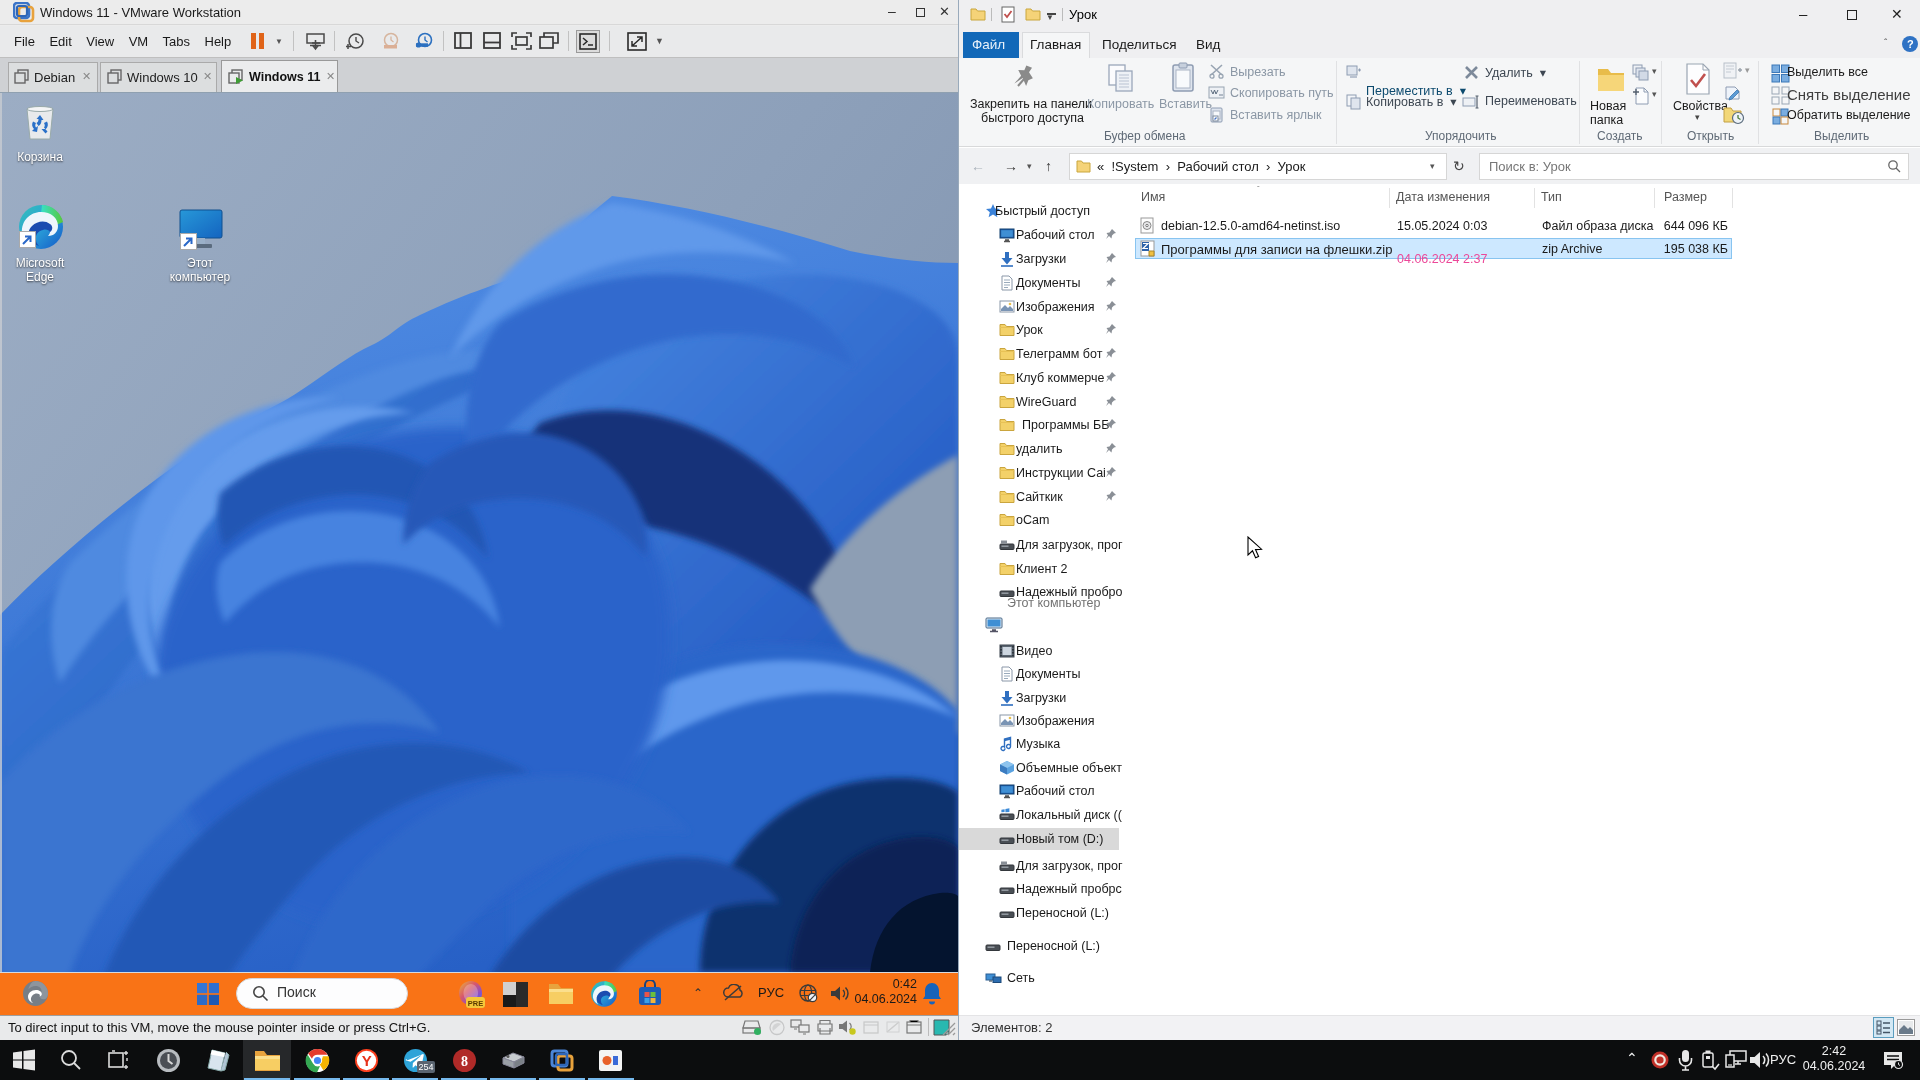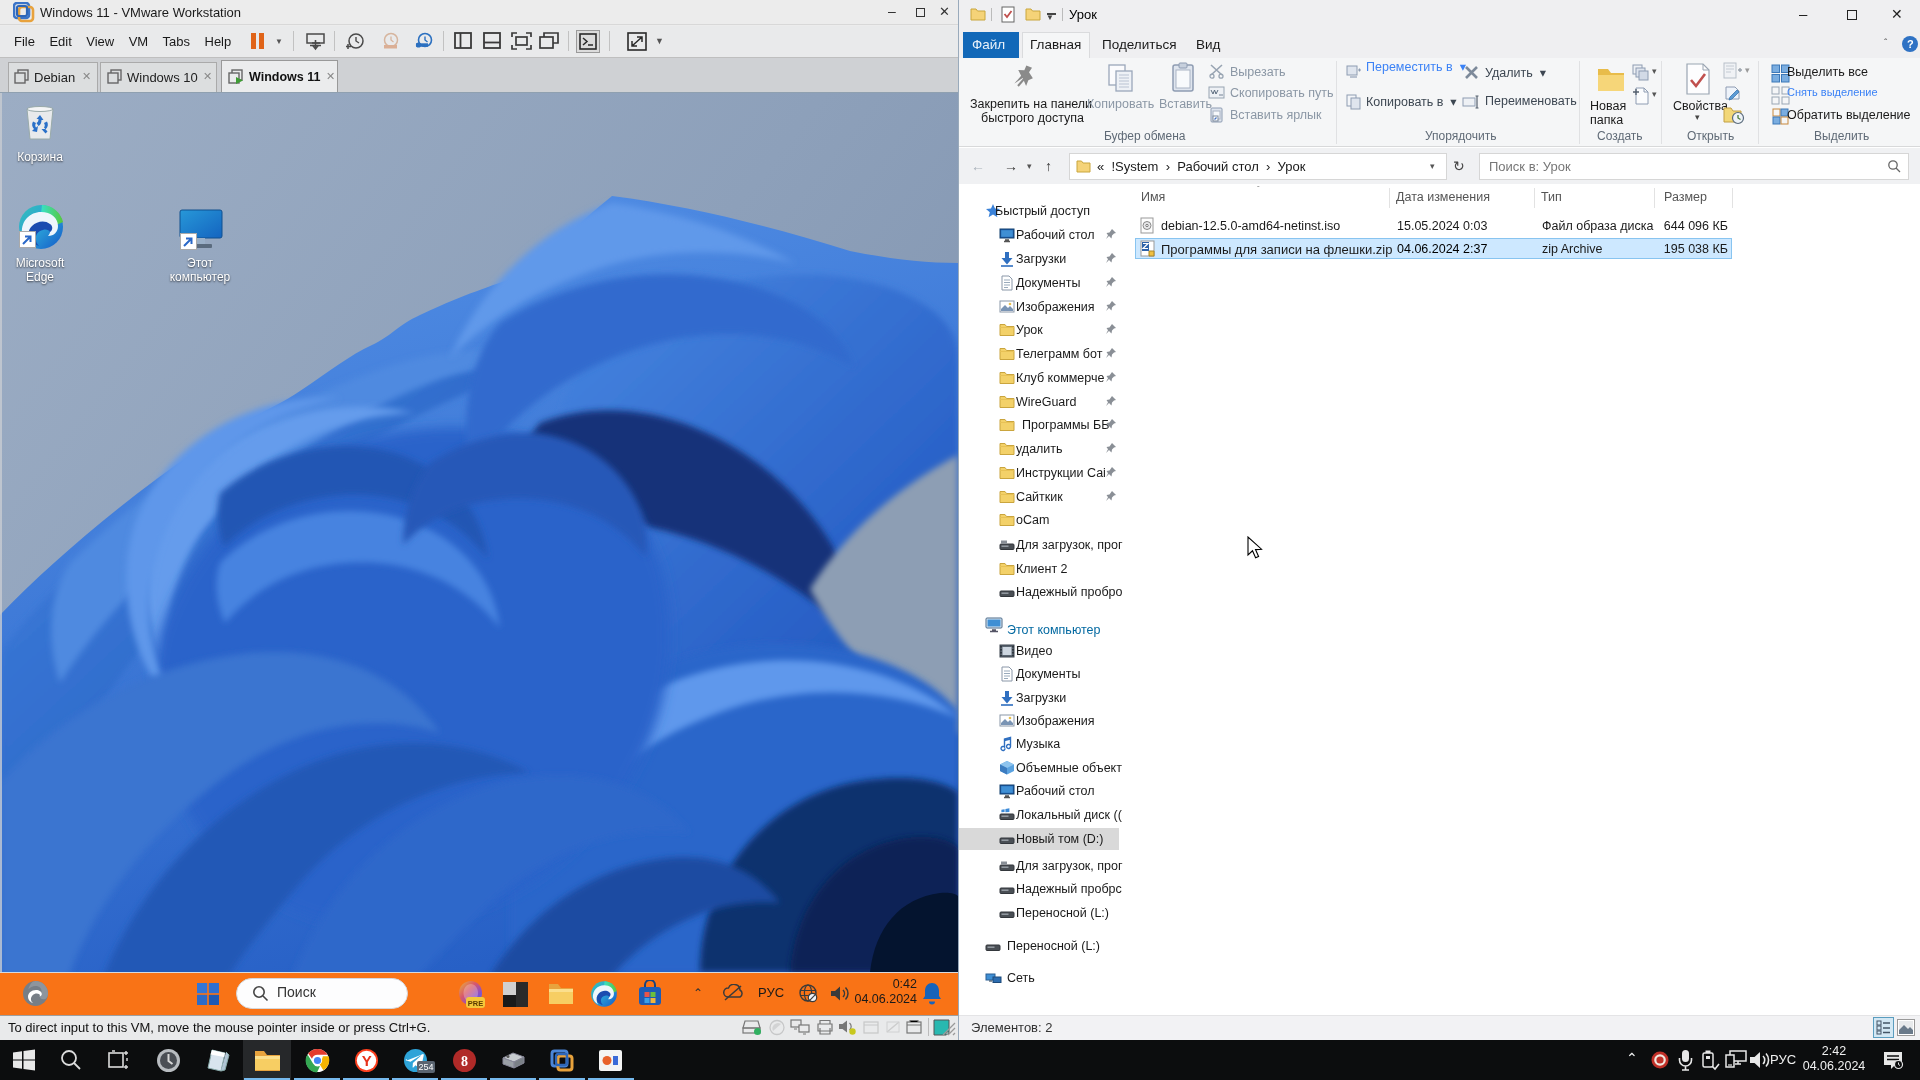--- a/index.html
+++ b/index.html
@@ -434,21 +434,21 @@
         <path d="M5.5 12.5 l2-2" stroke="#4472c4" stroke-width="1.2"></path>
       </svg>
 <div class="tx" style="left:271px;top:108px;font-size:12.5px;color:#8b97a5">Вставить ярлык</div>
 <div class="tx" style="left:145px;top:129px;font-size:12px;color:#5f6a76">Буфер обмена</div>
 
 <svg class="ab" style="left:387px;top:65px" width="16" height="14" viewBox="0 0 16 14">
         <rect x="1" y="1" width="10" height="9" fill="#dfe5ee" stroke="#8e9cb2"></rect>
         <path d="M12 5 h3 M13.5 3.5 v3" stroke="#8e9cb2" stroke-width="1.2"></path>
         <path d="M4 11 h7 v2 h-7 z" fill="#b9c2d0"></path>
       </svg>
-<div class="tx" style="left:407px;top:59px;font-size:12.5px;color:#3b82f6">Переместить в&nbsp;&nbsp;▾</div>
+<div class="tx" style="left:407px;top:83px;font-size:12.5px;color:#0c4a6e">Переместить в&nbsp;&nbsp;▾</div>
 <svg class="ab" style="left:387px;top:94px" width="16" height="16" viewBox="0 0 16 16">
         <rect x="1" y="1" width="9" height="11" fill="#f4f6f9" stroke="#8e9cb2"></rect>
         <rect x="5" y="4" width="9" height="11" fill="#dfe5ee" stroke="#8e9cb2"></rect>
       </svg>
 <div class="tx" style="left:407px;top:94px;font-size:12.5px;color:#3d4752">Копировать в&nbsp;&nbsp;▾</div>
 <svg class="ab" style="left:505px;top:65px" width="16" height="15" viewBox="0 0 16 15">
         <path d="M2 2 L13 13 M13 2 L2 13" stroke="#7d8a9a" stroke-width="2.6"></path>
       </svg>
 <div class="tx" style="left:526px;top:65px;font-size:12.5px;color:#3d4752">Удалить&nbsp;&nbsp;▾</div>
 <svg class="ab" style="left:503px;top:95px" width="19" height="14" viewBox="0 0 19 14">
@@ -508,21 +508,21 @@
         <rect x="1" y="10.5" width="7.5" height="7.5" fill="#7aade0" stroke="#3c78b8"></rect>
         <rect x="10.5" y="10.5" width="7.5" height="7.5" fill="#7aade0" stroke="#3c78b8"></rect>
       </svg>
 <div class="tx" style="left:828px;top:65px;font-size:12.5px;color:#1a1a1a">Выделить все</div>
 <svg class="ab" style="left:812px;top:86px" width="19" height="19" viewBox="0 0 19 19">
         <rect x="1" y="1" width="7" height="7" fill="none" stroke="#9aa6b4"></rect>
         <rect x="11" y="1" width="7" height="7" fill="none" stroke="#9aa6b4"></rect>
         <rect x="1" y="11" width="7" height="7" fill="none" stroke="#9aa6b4"></rect>
         <rect x="11" y="11" width="7" height="7" fill="none" stroke="#9aa6b4"></rect>
       </svg>
-<div class="tx" style="left:828px;top:86px;font-size:11px;color:#3b82f6">Снять выделение</div>
+<div class="tx" style="left:828px;top:86px;font-size:15px;color:#404040">Снять выделение</div>
 <svg class="ab" style="left:812px;top:107px" width="19" height="19" viewBox="0 0 19 19">
         <rect x="2" y="2" width="7" height="7" fill="none" stroke="#c8883c"></rect>
         <rect x="10" y="2" width="7" height="7" fill="#7aade0" stroke="#3c78b8"></rect>
         <rect x="2" y="10" width="7" height="7" fill="#7aade0" stroke="#3c78b8"></rect>
         <rect x="10" y="10" width="7" height="7" fill="none" stroke="#c8883c"></rect>
       </svg>
 <div class="tx" style="left:828px;top:108px;font-size:12.5px;color:#1a1a1a">Обратить выделение</div>
 <div class="tx" style="left:855px;top:129px;font-size:12px;color:#5f6a76">Выделить</div>
 
 <div class="ab" style="left:0;top:148px;width:962px;height:36px;background:#f0f1f3"></div>
@@ -564,21 +564,21 @@
 <div class="tx" style="left:583px;top:219px;font-size:12.5px;color:#1a1a1a">Файл образа диска</div>
 <div class="tx" style="left:700px;top:219px;width:69px;text-align:right;font-size:12.5px;color:#1a1a1a">644 096 КБ</div>
 <div class="ab" style="left:176px;top:238px;width:597px;height:21px;background:#cde8ff;border:1px solid #88c4f0"></div>
 <svg class="ab" style="left:180px;top:240px" width="17" height="17" viewBox="0 0 17 17">
         <rect x="2" y="1" width="13" height="15" fill="#fff" stroke="#999"></rect>
         <rect x="3" y="2" width="7" height="9" fill="#2d62a8"></rect>
         <path d="M4 3.5 h5 l-5 5 h5" stroke="#fff" stroke-width="1.2" fill="none"></path>
         <path d="M10 11 h5 v5 h-5 z" fill="#f0c040" stroke="#a8862a"></path>
       </svg>
 <div class="tx" style="left:202px;top:242px;font-size:13px;color:#1a1a1a">Программы для записи на флешки.zip</div>
-<div class="tx" style="left:438px;top:242px;font-size:12.5px;color:#000000">04.06.2024 2:37</div>
+<div class="tx" style="left:438px;top:252px;font-size:12.5px;color:#ec4899">04.06.2024 2:37</div>
 <div class="tx" style="left:583px;top:242px;font-size:12.5px;color:#1a1a1a">zip Archive</div>
 <div class="tx" style="left:700px;top:242px;width:69px;text-align:right;font-size:12.5px;color:#1a1a1a">195 038 КБ</div>
 
 <svg class="ab" style="left:26px;top:203px" width="16" height="16" viewBox="0 0 16 16">
         <path d="M8 1 l2 4.5 5 .5 -3.8 3.3 1.2 5 -4.4-2.8 -4.4 2.8 1.2-5 L1 6 l5-.5 z" fill="#3b82d8"></path>
       </svg>
 <div class="tx" style="left:36px;top:204px;font-size:12.5px;color:#1a1a1a">Быстрый доступ</div>
 <svg class="ab" style="left:40px;top:227px" width="16" height="16" viewBox="0 0 16 16">
         <rect x="1" y="2" width="14" height="9" fill="#1c5aa8" stroke="#12406e"></rect>
         <rect x="2.2" y="3.2" width="11.6" height="6.6" fill="#3f8fd4"></rect>
@@ -696,21 +696,21 @@
 <svg class="ab" style="left:40px;top:584px" width="16" height="16" viewBox="0 0 16 16">
         <rect x="1" y="7" width="14" height="5.5" rx="1" fill="#4a4f55" stroke="#33373c"></rect>
         <rect x="2.5" y="8.5" width="7" height="1.4" fill="#9aa0a8"></rect>
       </svg>
 <div class="tx" style="left:57px;top:585px;font-size:12.5px;color:#1a1a1a">Надежный пробро</div>
 <svg class="ab" style="left:26px;top:617px" width="18" height="16" viewBox="0 0 18 16">
         <rect x="1" y="1" width="16" height="10" rx="1" fill="#dfe8f2" stroke="#4a6a8a"></rect>
         <rect x="2.5" y="2.5" width="13" height="7" fill="#3f8fd4"></rect>
         <path d="M7 13 h4 M5 14.5 h8" stroke="#556" stroke-width="1.3"></path>
       </svg>
-<div class="tx" style="left:48px;top:623px;font-size:12.5px;color:#0369a1">Этот компьютер</div>
+<div class="tx" style="left:48px;top:596px;font-size:12.5px;color:#737373">Этот компьютер</div>
 <svg class="ab" style="left:40px;top:643px" width="16" height="16" viewBox="0 0 16 16">
         <rect x="1" y="2" width="14" height="12" fill="#5a6570" stroke="#3a434c"></rect>
         <rect x="3.5" y="4" width="9" height="8" fill="#cdd6e0"></rect>
         <path d="M2 3 v10 M14 3 v10" stroke="#2d343c" stroke-width="1.8" stroke-dasharray="1.5 1.5"></path>
       </svg>
 <div class="tx" style="left:57px;top:644px;font-size:12.5px;color:#1a1a1a">Видео</div>
 <svg class="ab" style="left:40px;top:666px" width="16" height="16" viewBox="0 0 16 16">
         <path d="M3 1 h7 l3 3 v11 H3 Z" fill="#fff" stroke="#8a97a8"></path>
         <path d="M5 5 h6 M5 7.5 h6 M5 10 h6 M5 12.5 h4" stroke="#9ab" stroke-width="1"></path>
       </svg>

